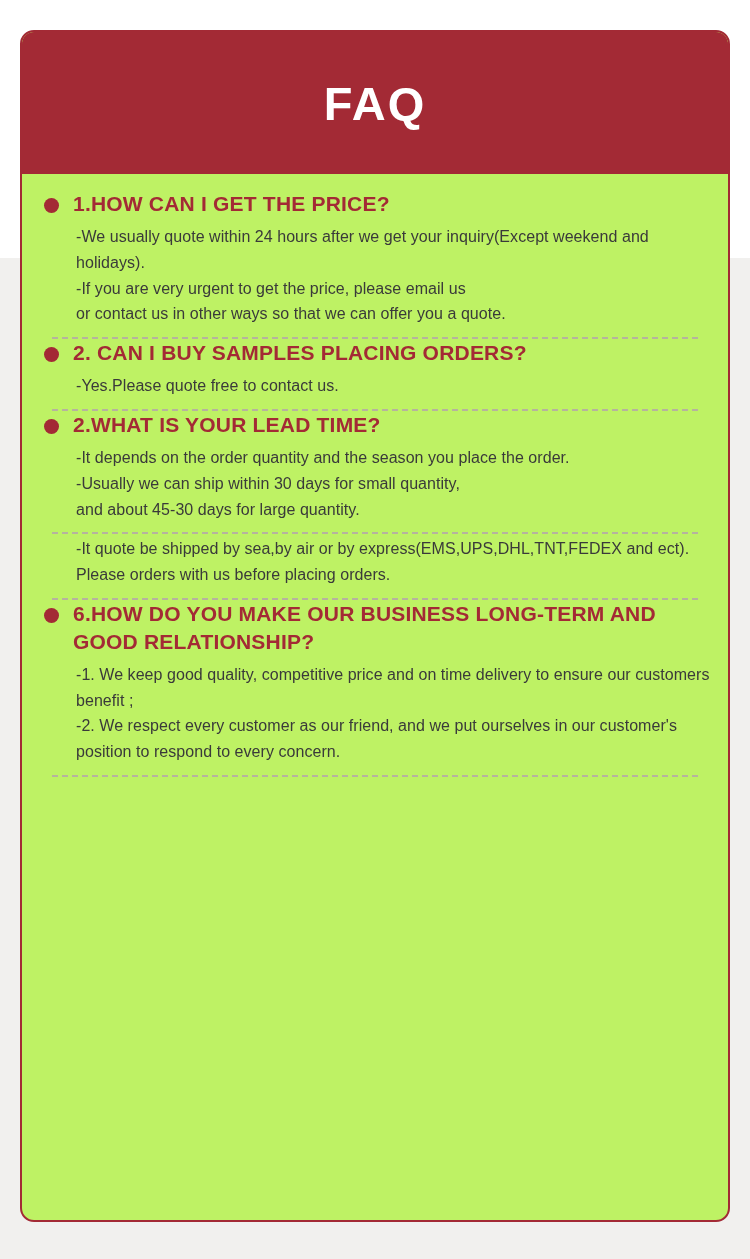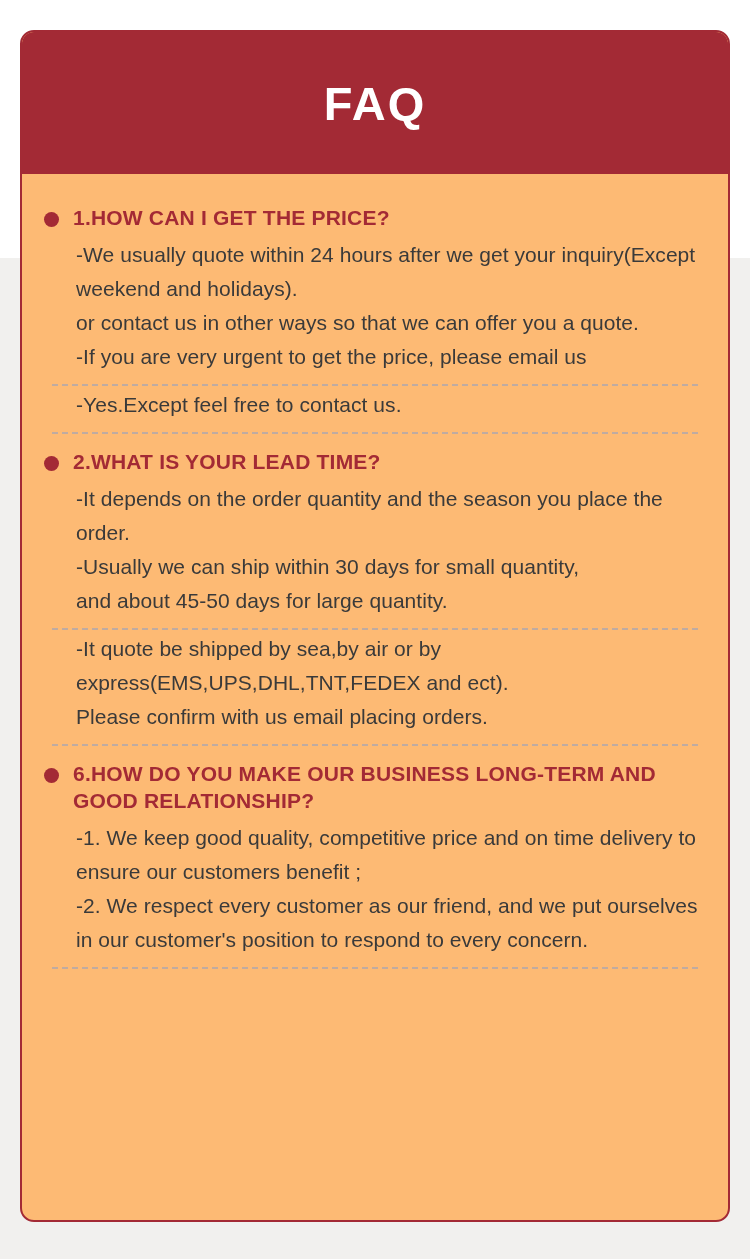--- a/index.html
+++ b/index.html
@@ -24,21 +24,21 @@
     background: #f1f0ee;
     z-index: 0;
   }
   .faq-card {
     position: absolute;
     left: 20px;
     top: 30px;
     width: 710px;
     height: 1192px;
     box-sizing: border-box;
-    background: #fdba74;
+    background: #bef264;
     border: 2px solid #a32a35;
     border-radius: 14px;
     z-index: 1;
     overflow: hidden;
   }
   .faq-header {
     background: #a32a35;
     height: 142px;
     display: flex;
     align-items: center;
@@ -55,21 +55,21 @@
   }
   .faq-body {
     padding: 16px 14px 10px 14px;
   }
   .qa-block {
     padding: 0 0 0 0;
   }
   .q-row {
     display: flex;
     align-items: flex-start;
-    margin: 14px 0 6px 0;
+    margin: 0 0 6px 0;
   }
   .bullet {
     width: 15px;
     height: 15px;
     border-radius: 50%;
     background: #a32a35;
     flex: 0 0 auto;
     margin: 8px 14px 0 8px;
   }
   .q-text {
@@ -78,21 +78,21 @@
     font-weight: bold;
     line-height: 1.32;
     letter-spacing: 0.2px;
     max-width: 630px;
   }
   .a-lines {
     margin: 2px 0 6px 40px;
   }
   .a-line {
     color: #3a3a3a;
-    font-size: 21px;
+    font-size: 16px;
     line-height: 1.62;
     letter-spacing: 0.05px;
   }
   .divider {
     margin: 10px 16px 0 16px;
     border-top: 2px dashed #b5a9a9;
     height: 0;
     opacity: 0.85;
   }
 </style>
@@ -109,51 +109,55 @@
 
   <div class="faq-body">
 
     <div class="qa-block">
       <div class="q-row">
         <span class="bullet"></span>
         <span class="q-text">1.HOW CAN I GET THE PRICE?</span>
       </div>
       <div class="a-lines">
         <div class="a-line">-We usually quote within 24 hours after we get your inquiry(Except weekend and holidays).</div>
+        <div class="a-line">-If you are very urgent to get the price, please email us</div>
         <div class="a-line"> or contact us in other ways so that we can offer you a quote.</div>
-        <div class="a-line">-If you are very urgent to get the price, please email us</div>
       </div>
       <div class="divider"></div>
     </div>
 
     <div class="qa-block">
+      <div class="q-row">
+        <span class="bullet"></span>
+        <span class="q-text">2. CAN I BUY SAMPLES PLACING ORDERS?</span>
+      </div>
       <div class="a-lines">
-        <div class="a-line">-Yes.Except feel free to contact us.</div>
+        <div class="a-line">-Yes.Please quote free to contact us.</div>
       </div>
       <div class="divider"></div>
     </div>
 
     <div class="qa-block">
       <div class="q-row">
         <span class="bullet"></span>
         <span class="q-text">2.WHAT IS YOUR LEAD TIME?</span>
       </div>
       <div class="a-lines">
         <div class="a-line">-It depends on the order quantity and the season you place the order.</div>
         <div class="a-line">-Usually we can ship within 30 days for small quantity,</div>
-        <div class="a-line"> and about 45-50 days for large quantity.</div>
+        <div class="a-line"> and about 45-30 days for large quantity.</div>
       </div>
       <div class="divider"></div>
     </div>
 
 
     <div class="qa-block">
       <div class="a-lines">
         <div class="a-line">-It quote be shipped by sea,by air or by express(EMS,UPS,DHL,TNT,FEDEX and ect).</div>
-        <div class="a-line"> Please confirm with us email placing orders.</div>
+        <div class="a-line"> Please orders with us before placing orders.</div>
       </div>
       <div class="divider"></div>
     </div>
 
     <div class="qa-block">
       <div class="q-row">
         <span class="bullet"></span>
         <span class="q-text">6.HOW DO YOU MAKE OUR BUSINESS LONG-TERM AND GOOD RELATIONSHIP?</span>
       </div>
       <div class="a-lines">

